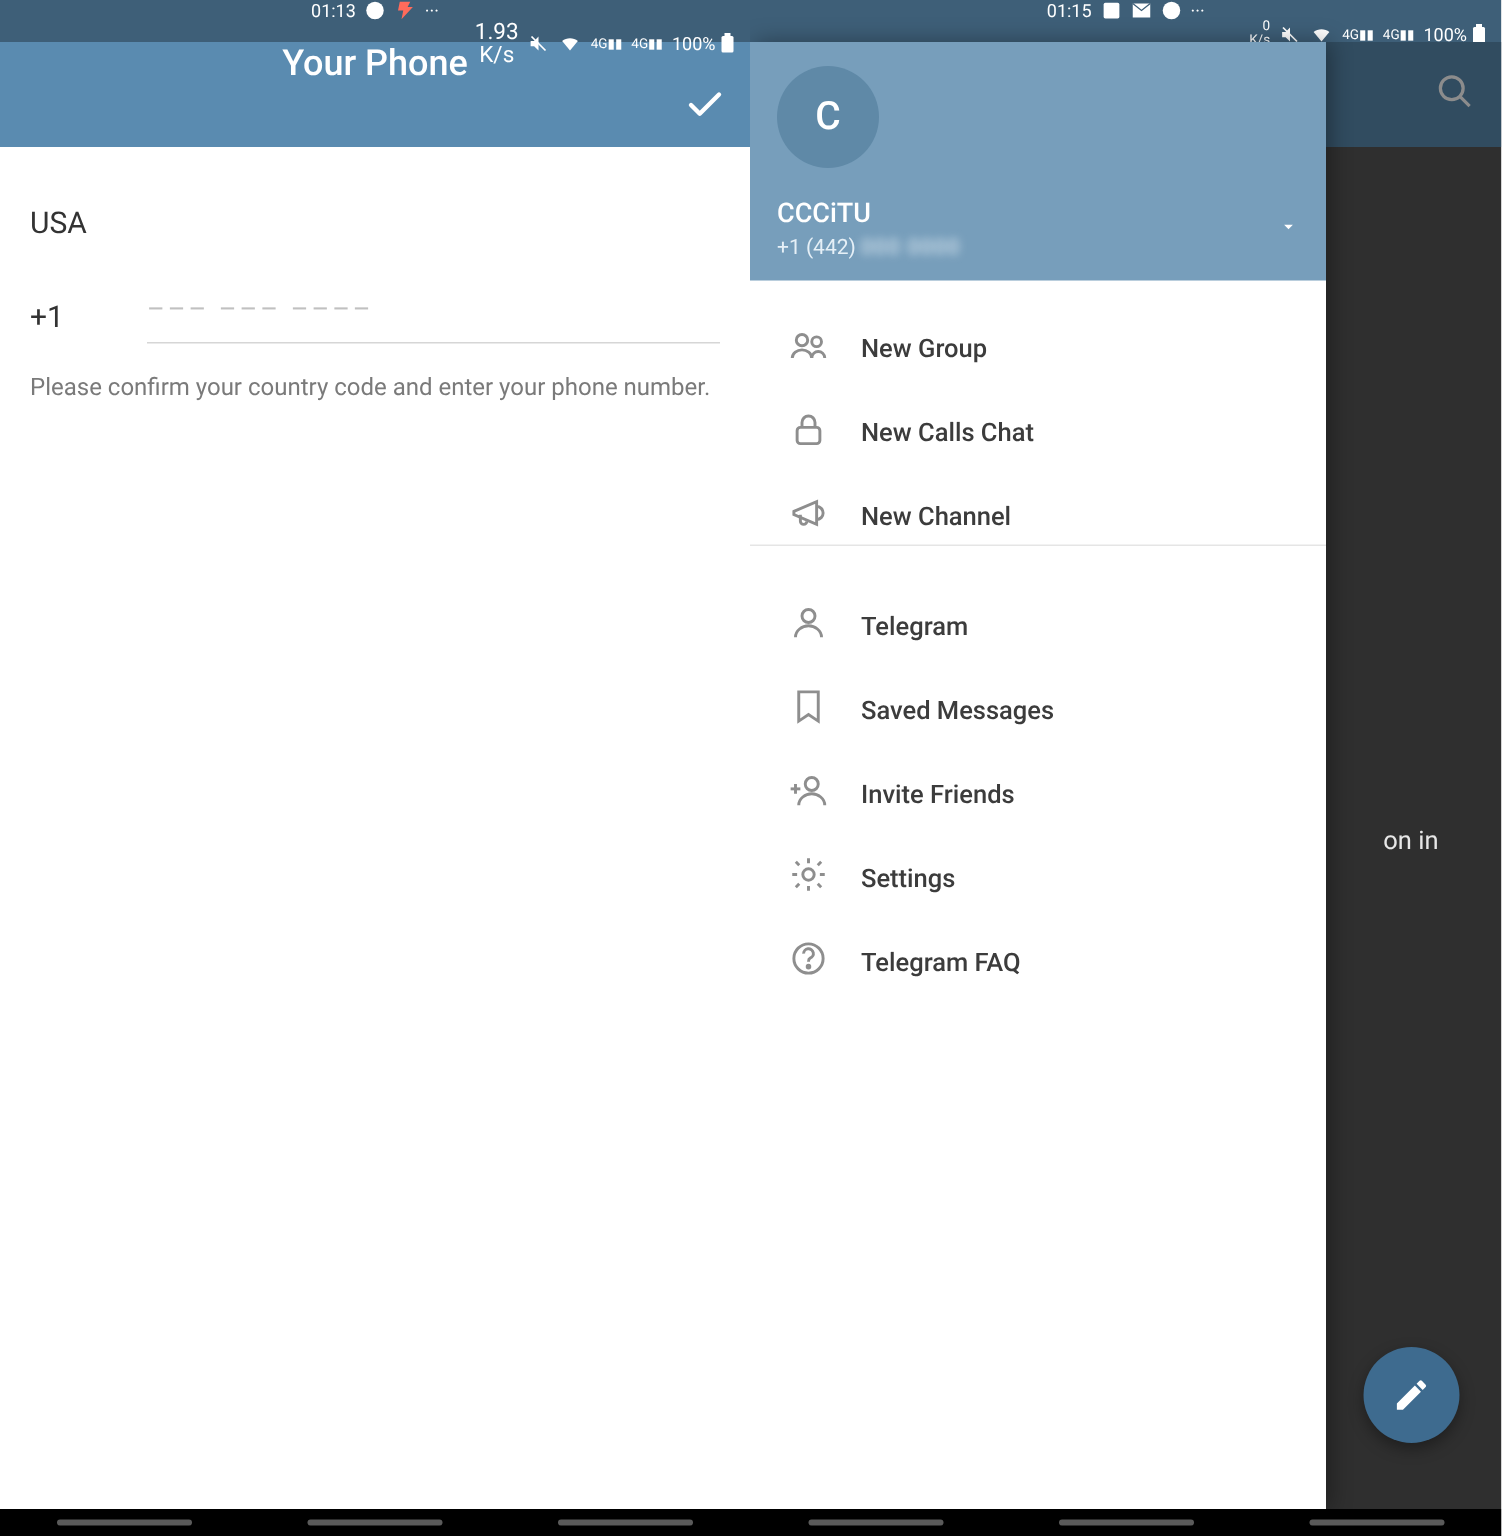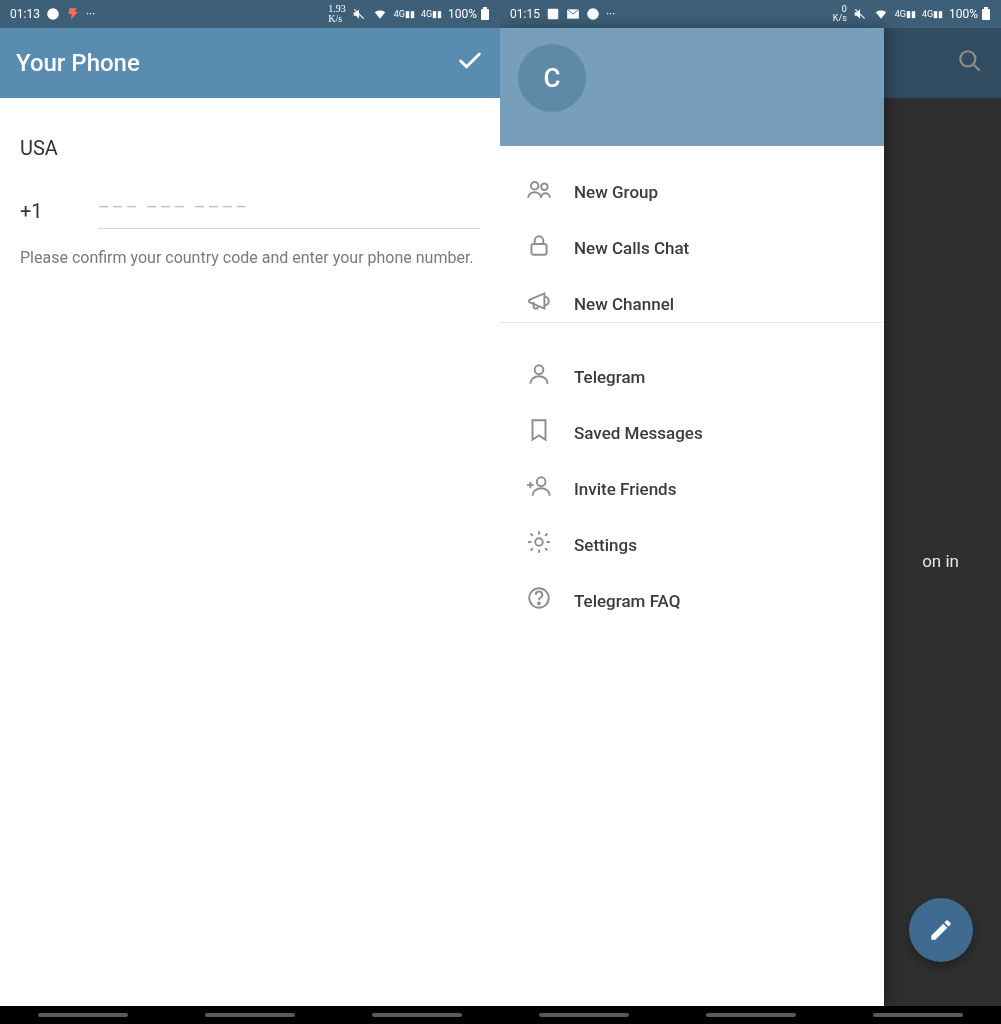--- a/index.html
+++ b/index.html
@@ -30,35 +30,37 @@
 .phone.right { width: 501px; }
 
 
 .status {
   height: 28px;
   background: #3E5F78;
   color: #fff;
   display: flex; align-items: center;
   padding: 0 10px;
   font-size: 12px;
+  flex-direction: column;
 }
 .status .s-left, .status .s-right {
   display: flex; align-items: center; gap: 6px;
 }
 .status .s-right { margin-left: auto; }
 .status .batt { display: flex; align-items: center; gap: 3px; }
 .status svg { display: block; }
 
 
 .appbar {
   background: var(--blue);
   color: #fff;
   display: flex; align-items: center;
   height: 70px;
   padding: 0 16px;
+  flex-direction: column;
 }
 .appbar .title { font-size: 24px; font-weight: 500; }
 .appbar .check { margin-left: auto; }
 .form {
   padding: 28px 20px;
 }
 .form input {
   border: none; outline: none; font-family: inherit;
 }
 .country {
@@ -198,21 +200,21 @@
         <span>01:13</span>
         <svg width="14" height="14" viewBox="0 0 24 24" fill="#fff">
             <circle cx="12" cy="12" r="10"></circle>
           </svg>
         <svg width="14" height="14" viewBox="0 0 24 24" fill="#ff6b5b">
             <path d="M6 2h12l-3 6h6L8 22l2-10H4z"></path>
           </svg>
         <span>···</span>
       </div>
       <div class="s-right">
-        <span style="white-space:pre; font-size:10px; line-height:1; text-align:left;font-family:Liberation Serif, serif;">1.93
+        <span style="white-space:pre; font-size:15px; line-height:1; text-align:center;">1.93
 K/s</span>
         <svg width="14" height="14" viewBox="0 0 24 24" fill="#fff">
             <path d="M3 9v6h4l5 5V4L7 9H3z"></path>
             <line x1="4" y1="4" x2="20" y2="20" stroke="#fff" stroke-width="2"></line>
           </svg>
         <svg width="16" height="14" viewBox="0 0 24 24" fill="#fff">
             <path d="M12 20l9-11c-5-4-13-4-18 0l9 11z"></path>
           </svg>
         <span style="font-size:9px;">4G▮▮</span>
         <span style="font-size:9px;">4G▮▮</span>
@@ -310,20 +312,34 @@
       <svg width="26" height="26" viewBox="0 0 24 24" fill="#fff">
           <path d="M3 17.25V21h3.75L17.81 9.94l-3.75-3.75L3 17.25zM20.71 7.04a1 1 0 0 0 0-1.41l-2.34-2.34a1 1 0 0 0-1.41 0l-1.83 1.83 3.75 3.75 1.83-1.83z"></path>
         </svg>
     </div>
 
     <div class="drawer">
       <div class="drawer-header">
         <div class="avatar">
           <span>C</span>
         </div>
+        <div class="dh-row">
+          <div>
+            <div class="dh-name">CCCiTU</div>
+            <div class="dh-phone">
+              <span>+1 (442)</span>
+              <span class="blur">000 0000</span>
+            </div>
+          </div>
+          <span class="dh-caret">
+            <svg width="14" height="14" viewBox="0 0 24 24" fill="#fff">
+                <path d="M7 10l5 5 5-5z"></path>
+              </svg>
+          </span>
+        </div>
       </div>
       <div class="menu" id="drawer-menu">
           <div class="item">
        <span class="ic">
               <svg width="26" height="26" viewBox="0 0 24 24" fill="none" stroke="#8E8E8E" stroke-width="1.8">
                 <circle cx="8" cy="9" r="3.5"></circle>
                 <circle cx="17" cy="10" r="3"></circle>
                 <path d="M2 20c0-3 3-5 6-5s6 2 6 5"></path>
                 <path d="M14 20c0-2.5 2-4 4-4s4 1.5 4 4"></path>
               </svg>

